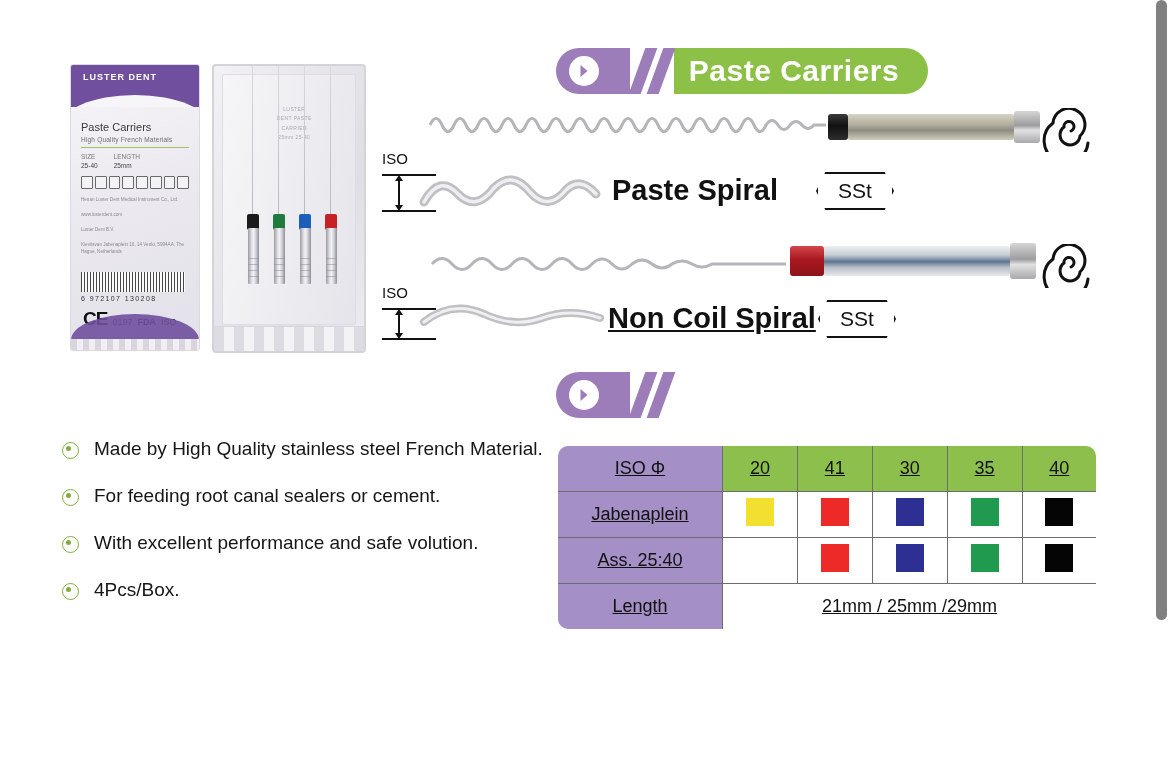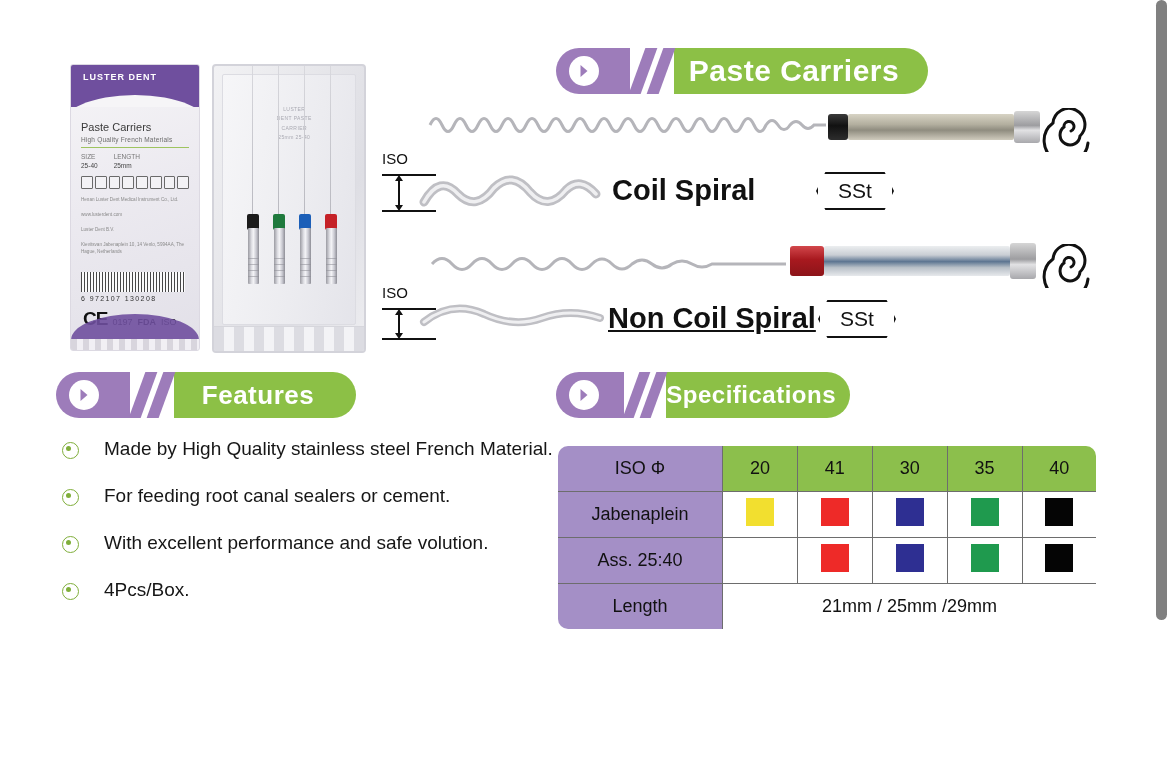--- a/index.html
+++ b/index.html
@@ -377,21 +377,21 @@
   }
   .feature-bullet::after {
     content: "";
     position: absolute;
     left: 3.1px; top: 3.1px;
     width: 5.2px; height: 5.2px;
     border-radius: 50%;
     background: #7fae3a;
   }
   .feature-text {
-    margin-left: 25px;
+    margin-left: 15px;
     font-size: 19px;
     color: #161616;
     line-height: 1.15;
   }
 
   
   .spec-table {
     position: absolute;
     left: 556px; top: 444px;
     width: 542px;
@@ -403,20 +403,21 @@
     table-layout: fixed;
   }
   .spec-table td {
     border: 1px solid #6d6d6d;
     height: 45px;
     text-align: center;
     vertical-align: middle;
     font-size: 18px;
     color: #111;
     padding: 0;
+    text-decoration: underline;
   }
   .spec-table td.rowhead {
     background: #a48fc6;
     width: 164px;
     font-size: 18px;
   }
   .spec-table td.sizehead {
     background: #8cbf4c;
     font-weight: normal;
   }
@@ -438,48 +439,31 @@
         </svg>
       </div>
     </div>
     <div class="banner-skew"></div>
     <div class="banner-skew s2"></div>
     <div class="banner-right">
       <span class="banner-title">Paste Carriers</span>
     </div>
   </div>
 
-  <div class="banner" id="banner-features">
-    <div class="banner-left">
-      <div class="banner-arrow-circle">
-        <svg width="14" height="16" viewBox="0 0 14 16" aria-hidden="true">
-          <path d="M3.5 2 L10.5 8 L3.5 14 Z" fill="#9d7cba"></path>
-        </svg>
-      </div>
-    </div>
-    <div class="banner-skew"></div>
-    <div class="banner-skew s2"></div>
-    <div class="banner-right">
-      <span class="banner-title">Features</span>
-    </div>
-  </div>
 
   <div class="banner" id="banner-specs">
     <div class="banner-left">
       <div class="banner-arrow-circle">
         <svg width="14" height="16" viewBox="0 0 14 16" aria-hidden="true">
           <path d="M3.5 2 L10.5 8 L3.5 14 Z" fill="#9d7cba"></path>
         </svg>
       </div>
     </div>
     <div class="banner-skew"></div>
     <div class="banner-skew s2"></div>
-    <div class="banner-right">
-      <span class="banner-title">Specifications</span>
-    </div>
   </div>
 
   <div class="photo-box" id="product-carton">
     <div class="carton-top-band">
       <div class="carton-brand">LUSTER DENT</div>
     </div>
     <div class="carton-body">
       <div class="carton-product">Paste Carriers</div>
       <div class="carton-sub">High Quality French Materials</div>
       <div class="carton-rule"></div>
@@ -570,21 +554,21 @@
       <span class="iso-line" style="top:22px;"></span>
       <span class="iso-line" style="top:58px;"></span>
       <span class="iso-arrow" style="top:28px; height:26px;"></span>
     </div>
 
     <svg style="position:absolute;left:418px;top:168px;" width="190" height="48" aria-hidden="true">
       <path d="M6 34 Q22 6 40 26 Q58 44 76 20 Q94 2 112 24 Q130 44 148 22 Q162 8 178 26" fill="none" stroke="#bfbfc4" stroke-width="9" stroke-linecap="round"></path>
       <path d="M6 34 Q22 6 40 26 Q58 44 76 20 Q94 2 112 24 Q130 44 148 22 Q162 8 178 26" fill="none" stroke="#efeff1" stroke-width="3.5" stroke-linecap="round"></path>
     </svg>
 
-    <span class="shaft-label" style="left:612px; top:174px; font-size:29px;">Coil Spiral</span>
+    <span class="shaft-label" style="left:612px; top:174px; font-size:29px;">Paste Spiral</span>
     <div class="sst-badge" style="left:816px; top:172px;">SSt</div>
   </div>
 
   <div class="instrument-row">
 
     <svg style="position:absolute;left:430px;top:248px;" width="360" height="32" aria-hidden="true">
       <path d="M2 16 Q12 5 22 16 Q32 27 42 16 Q52 5 62 16 Q72 27 82 16 Q92 5 102 16 Q112 27 122 16 Q132 5 142 16 Q152 27 162 16 Q172 6 182 16 Q192 26 202 16 Q212 8 222 16 Q232 24 242 16 Q252 10 262 16 Q272 22 282 16 L356 16" fill="none" stroke="#b5b5ba" stroke-width="3"></path>
     </svg>
 
     <div class="handpiece" style="left:790px; top:246px; width:246px; height:30px;">

